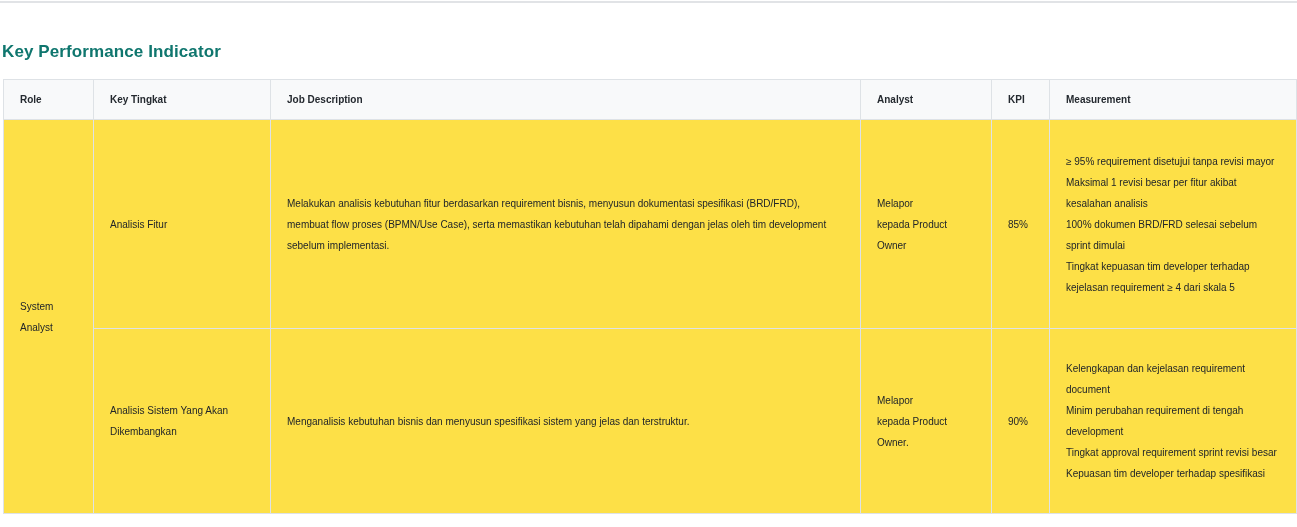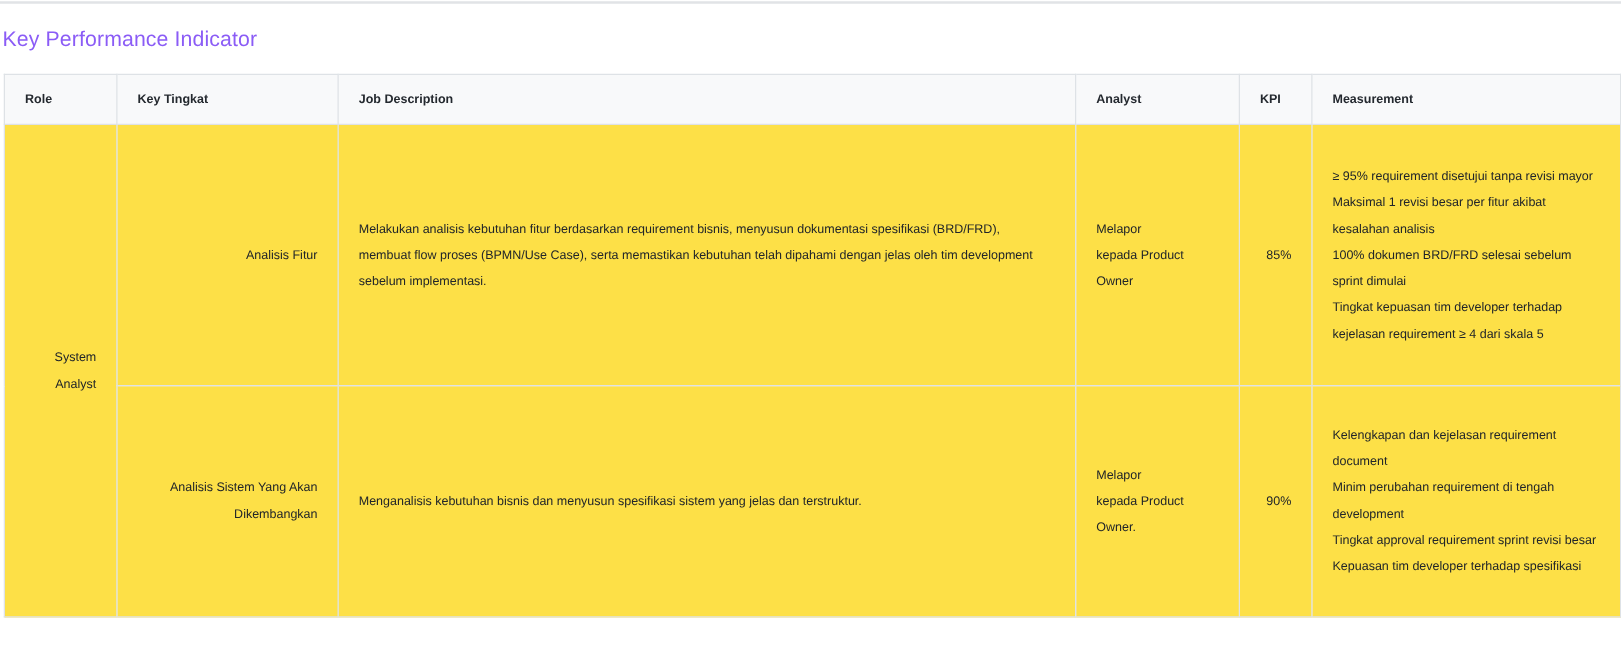--- a/index.html
+++ b/index.html
@@ -4,22 +4,22 @@
 <style>
   html, body { margin: 0; padding: 0; background: #ffffff; }
   body {
     width: 1297px; height: 527px; overflow: hidden;
     font-family: "Liberation Sans", "DejaVu Sans", sans-serif;
     color: #212529;
   }
   .page-divider { height: 2px; background: #e1e3e6; width: 100%; }
   .top-divider { margin-top: 1px; }
   h2.page-title {
-    font-size: 17px; line-height: 22px; font-weight: 400;
-    color: #8b5cf6; margin: 18px 0 0 2px; letter-spacing: 0.1px;
+    font-size: 17px; line-height: 22px; font-weight: 700;
+    color: #0f766e; margin: 38px 0 0 2px; letter-spacing: 0.1px;
   }
   table.kpi-table {
     border-collapse: collapse; table-layout: fixed;
     margin: 16px 1px 0 3px; width: 1293px;
     font-size: 10px;
   }
   .kpi-table col.c-role        { width: 90px; }
   .kpi-table col.c-activity    { width: 177px; }
   .kpi-table col.c-jobdesc     { width: 590px; }
   .kpi-table col.c-report      { width: 131px; }
@@ -29,21 +29,21 @@
   .kpi-table th {
     background: #f8f9fa; text-align: left; vertical-align: middle;
     font-weight: 600; color: #24292f; padding: 10px 16px; height: 19px;
   }
   .kpi-table td {
     padding: 12px 16px; vertical-align: middle;
     line-height: 21px; color: #212529; background: #fde047;
   }
   tr.body-row-1 { height: 209px; }
   tr.body-row-2 { height: 185px; }
-  td.cell-role, td.cell-activity, td.cell-kpi { text-align: right; }
+  td.cell-role, td.cell-activity, td.cell-kpi { text-align: left; }
   td.cell-report { white-space: pre-line; }
   .measurement-item { display: block; }
 </style>
 </head>
 <body>
 
 <div class="page-divider top-divider"></div>
 
 <h2 class="page-title">Key Performance Indicator</h2>
 

